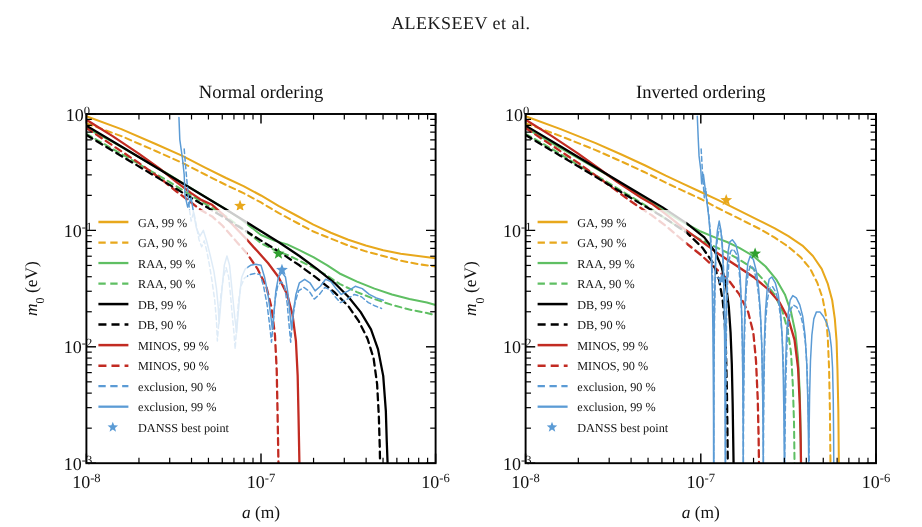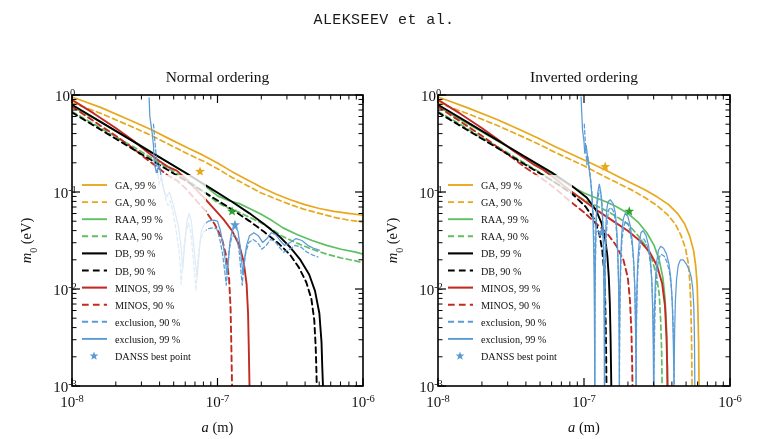--- a/index.html
+++ b/index.html
@@ -10,21 +10,20 @@
     color:#111;
     overflow:hidden;
     position:relative;
   }
   #page-header{
     position:absolute;top:12px;left:0;width:768px;
     text-align:center;
     font-size:15px;
     letter-spacing:.4px;
     color:#1a1a1a;
-    font-family:Liberation Mono, monospace;
   }
   .figure-wrap{
     position:absolute;top:56px;left:0;width:676px;height:399px;
   }
   svg{display:block;}
   text{font-family:"Liberation Serif","DejaVu Serif",serif;fill:#111;}
   .panel-title{font-size:15.5px;text-anchor:middle;}
   .tick-label{font-size:15px;text-anchor:middle;}
   .axis-label{font-size:14.5px;text-anchor:middle;}
   .legend-text{font-size:10.2px;text-anchor:start;}

